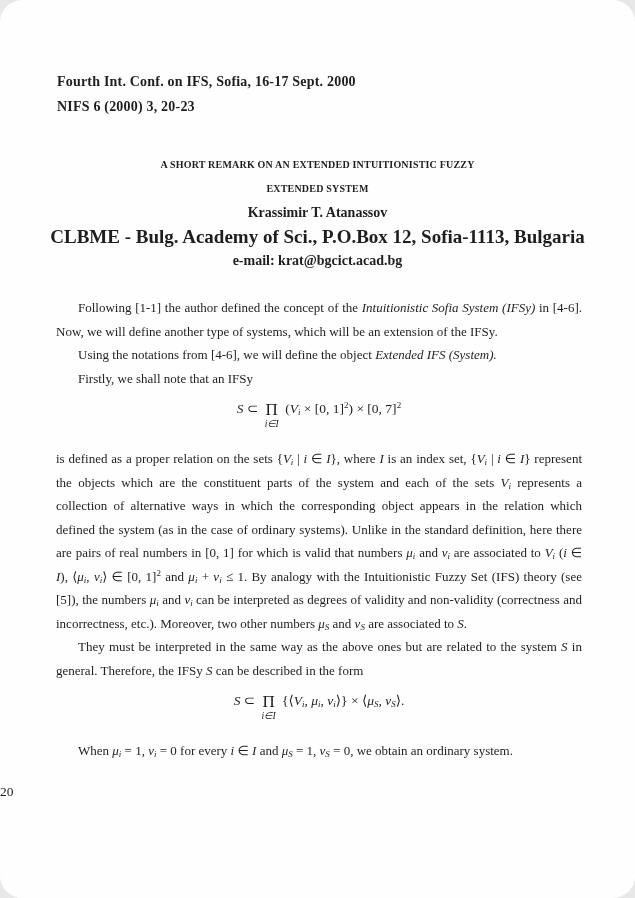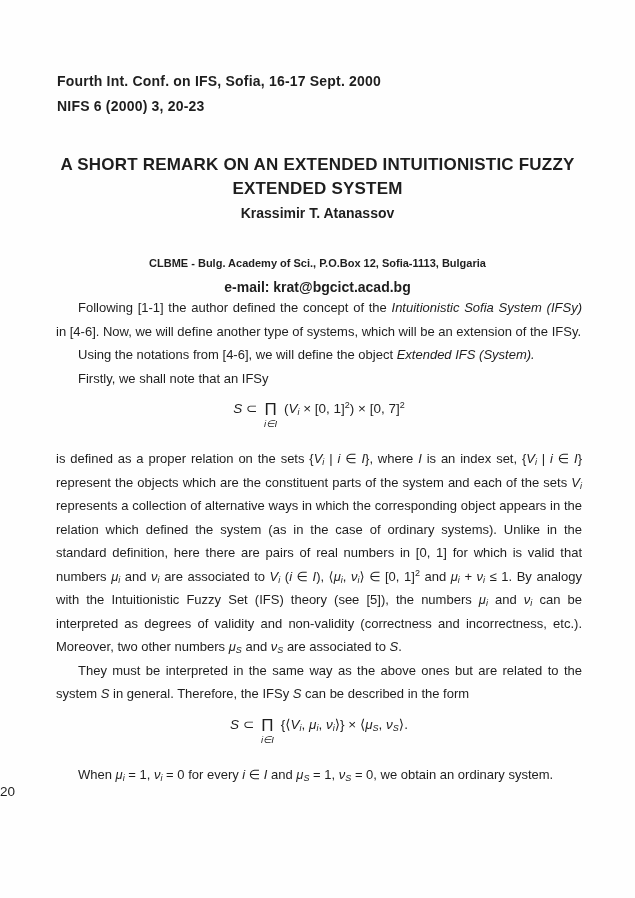--- a/index.html
+++ b/index.html
@@ -2,37 +2,38 @@
 <html><head>
 <meta charset="utf-8">
 <style>
   html,body{margin:0;padding:0;background:#e8e8e8;}
   .page{
     position:relative;
     width:635px;height:898px;
     margin:0 auto;
     background:#fefefe;
     color:#1e1e1e;
-    font-family:Liberation Sans, sans-serif;
+    font-family:Liberation Serif, serif;
     overflow:hidden;
+    border-radius:22px;
   }
   
   .doc-header{
     position:absolute;top:69px;left:57px;
     font-weight:bold;font-size:14px;line-height:25px;
     letter-spacing:.2px;
   }
   
   .title-block{
     position:absolute;top:153px;left:0;width:100%;
     text-align:center;font-weight:bold;line-height:24px;
   }
-  .title-block .tl{display:block;font-size:17px;letter-spacing:.2px;text-align:center;}
+  .title-block .tl{display:block;font-size:10px;letter-spacing:.2px;text-align:center;}
   .title-block .author{font-size:14px;margin-top:0;}
-  .title-block .affiliation{font-size:11px;margin-top:26px;}
+  .title-block .affiliation{font-size:19px;}
   .title-block .email{font-size:14px;}
   
   .body-text{
     position:absolute;top:296px;left:56px;width:526px;
     font-size:13px;line-height:23.5px;
     text-align:justify;
   }
   .para{margin:0;}
   .para.indent{text-indent:22px;}
   .formula{

